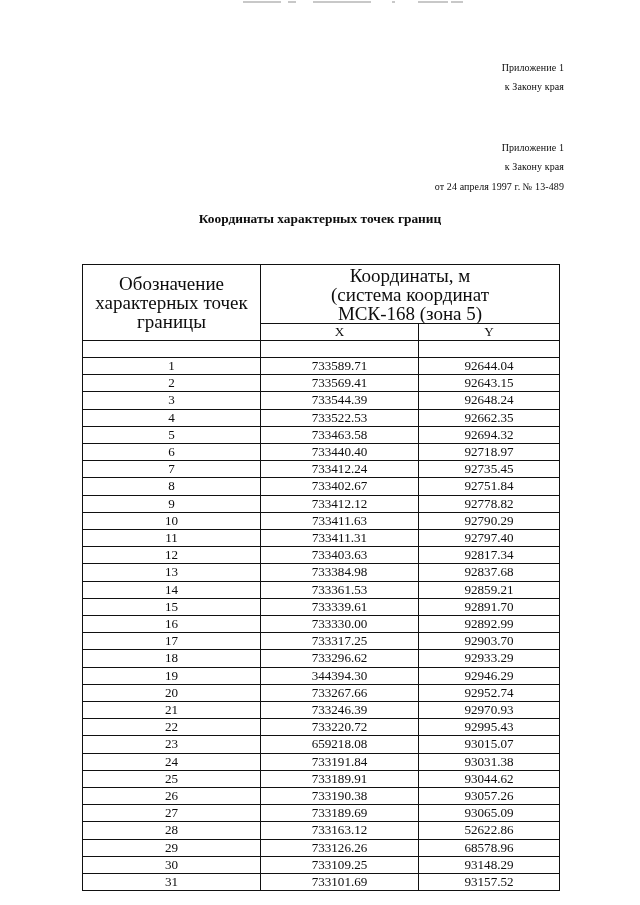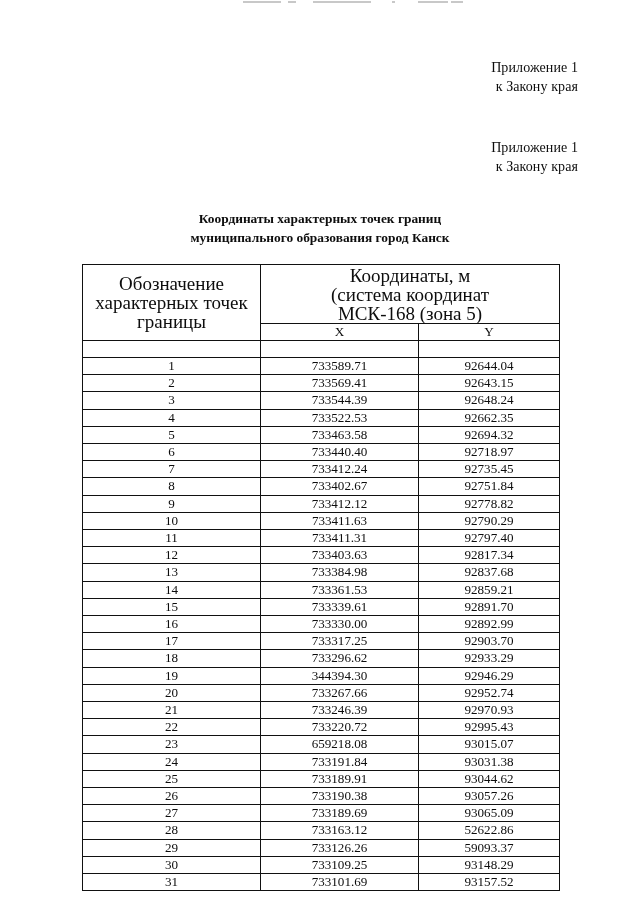--- a/index.html
+++ b/index.html
@@ -35,23 +35,23 @@
   .sa2 { left: 288px; width: 8px;  opacity: .30; }
   .sa3 { left: 313px; width: 40px; background:#6d6d6d; opacity:.5; }
   .sa4 { left: 353px; width: 18px; background:#3a3a3a; opacity:.6; }
   .sa5 { left: 392px; width: 3px;  opacity: .3; }
   .sa6 { left: 418px; width: 30px; opacity: .35; }
   .sa7 { left: 451px; width: 12px; opacity: .25; }
 
   
   .appendix {
     position: absolute;
-    right: 62px;
+    right: 76px;
     text-align: right;
-    font-size: 14px;
+    font-size: 10px;
     line-height: 19.4px;
     white-space: nowrap;
   }
   #appendix-1 { top: 58px; }
   #appendix-2 { top: 138px; }
   .appendix div { letter-spacing: .1px; }
 
   
   .doc-title {
     position: absolute;
@@ -121,25 +121,25 @@
 </div>
 
 <div class="appendix" id="appendix-1">
   <div>Приложение 1</div>
   <div>к Закону края</div>
 </div>
 
 <div class="appendix" id="appendix-2">
   <div>Приложение 1</div>
   <div>к Закону края</div>
+  <div>от 24 апреля 1997 г. № 13-489</div>
 </div>
 
 <div class="doc-title">
   <div>Координаты характерных точек границ</div>
-  <div>муниципального образования город Канск</div>
 </div>
 
 <div class="table-wrap">
   <table class="coords">
     <colgroup>
       <col class="c-label">
         <col class="c-x">
         <col class="c-y">
     </colgroup>
     <thead>
@@ -302,21 +302,21 @@
           <td>93065.09</td>
         </tr>
         <tr>
           <td>28</td>
           <td>733163.12</td>
           <td>52622.86</td>
         </tr>
         <tr>
           <td>29</td>
           <td>733126.26</td>
-          <td>59093.37</td>
+          <td>68578.96</td>
         </tr>
         <tr>
           <td>30</td>
           <td>733109.25</td>
           <td>93148.29</td>
         </tr>
         <tr>
           <td>31</td>
           <td>733101.69</td>
           <td>93157.52</td>

